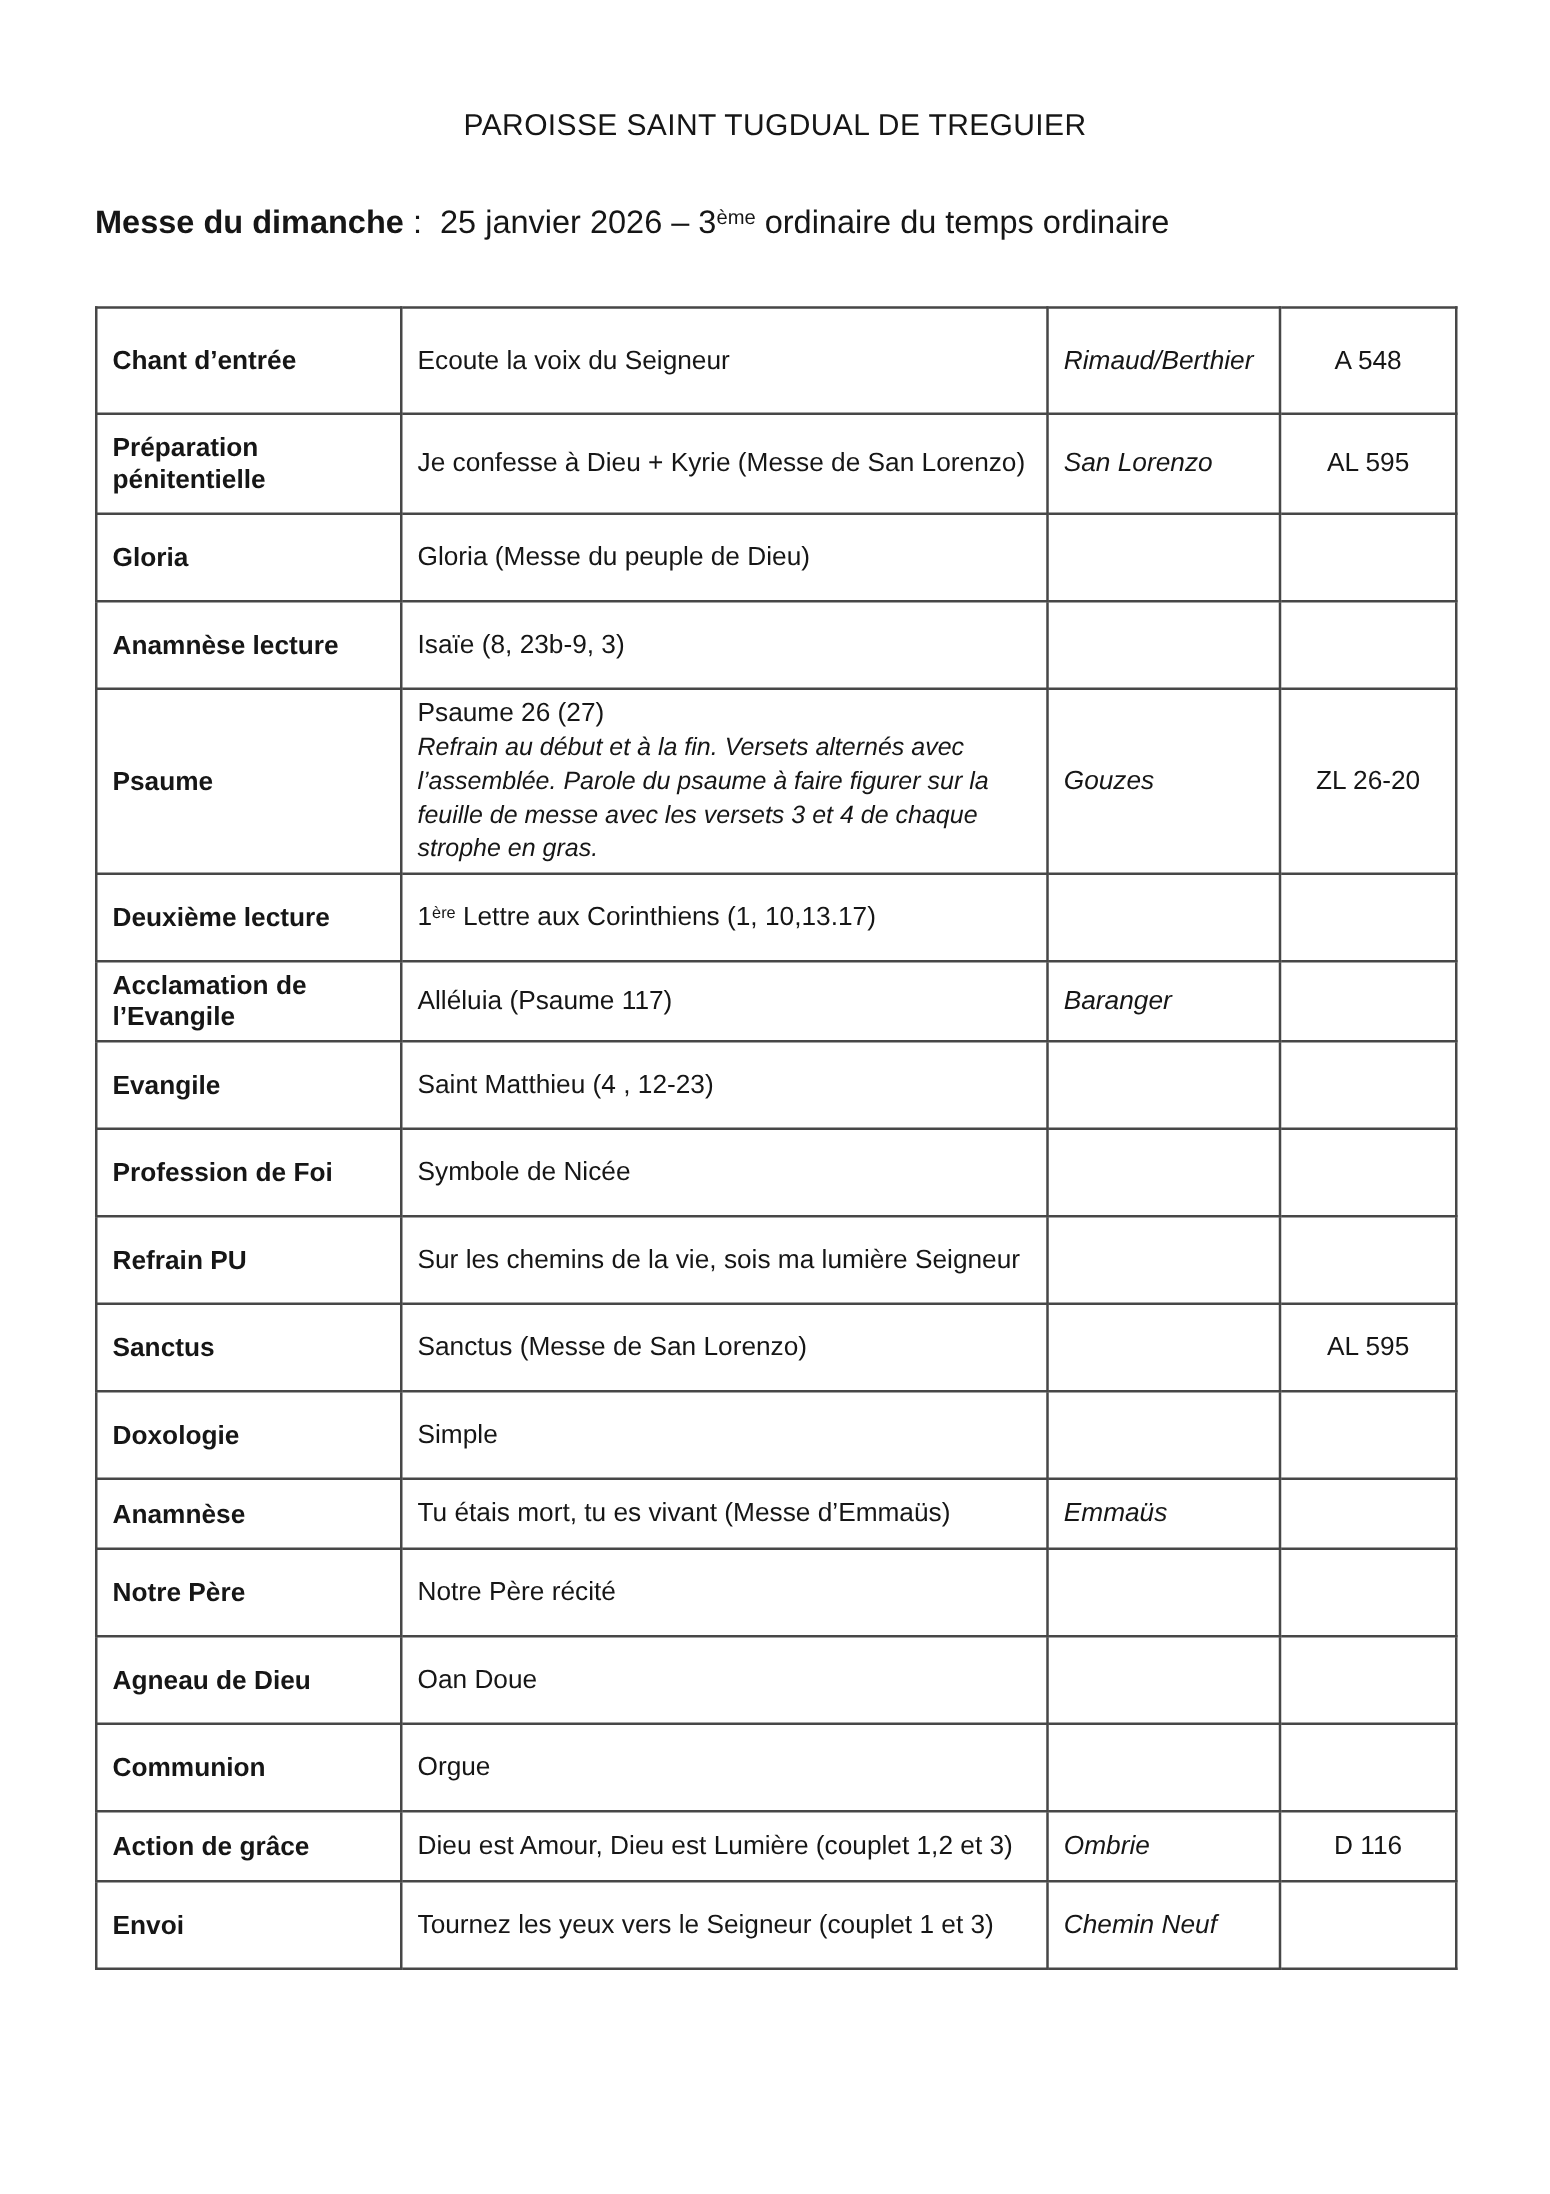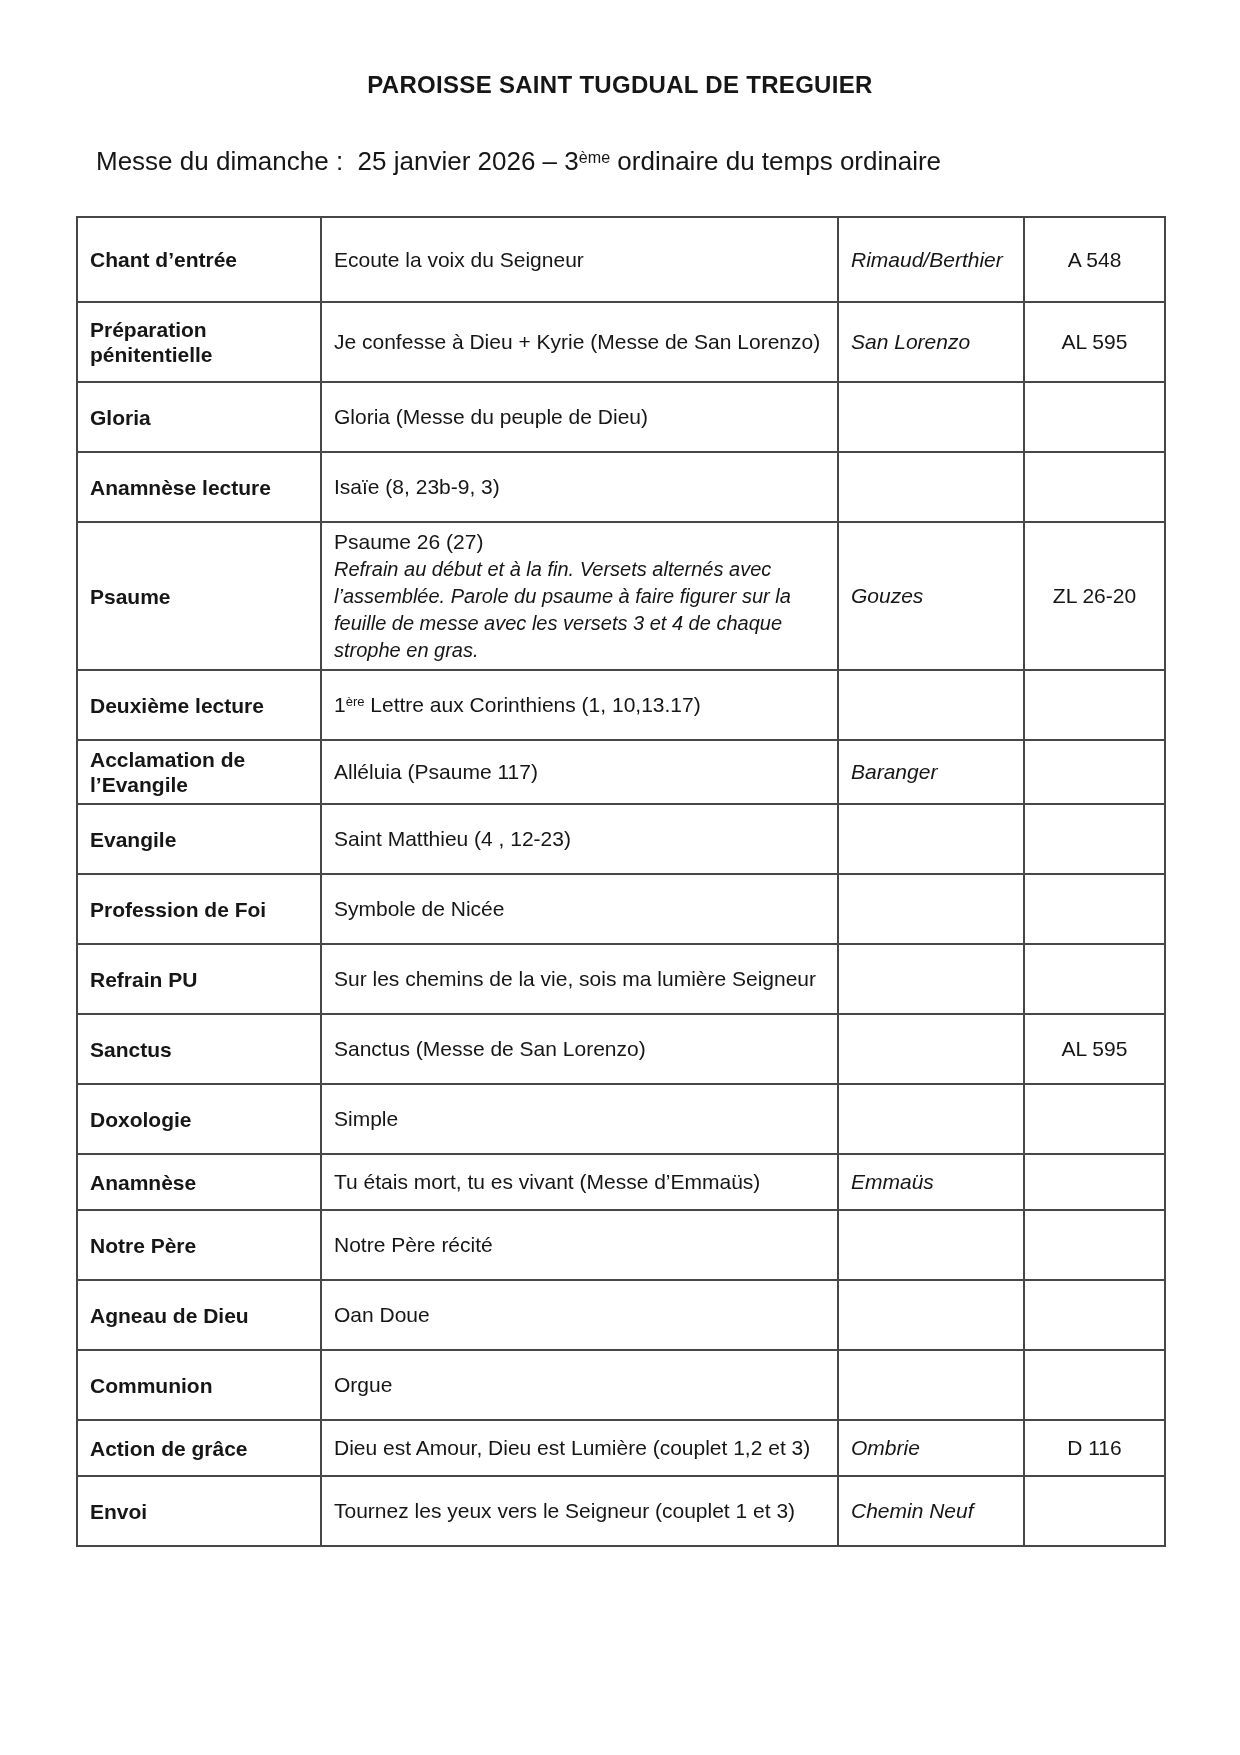--- a/index.html
+++ b/index.html
@@ -13,49 +13,48 @@
     font-family: "Liberation Sans", sans-serif;
     color: #161616;
     position: relative;
     overflow: hidden;
   }
   .page {
     padding: 70px 76px 0 76px;
     box-sizing: border-box;
   }
   .doc-title {
-    margin: 0;
+    margin: 16px;
     text-align: center;
     font-size: 24px;
-    font-weight: bold;
+    font-weight: normal;
     line-height: 30px;
     letter-spacing: 0.3px;
   }
   .doc-heading {
     margin: 44px 0 0 0;
     font-size: 26px;
     line-height: 34px;
     white-space: pre-wrap;
   }
   .doc-heading .bold {
-    font-weight: normal;
-    margin-left: 20px;
+    font-weight: bold;
   }
   .doc-heading sup, .content-cell sup {
     font-size: 0.62em;
     line-height: 0;
     position: relative;
     top: -0.45em;
     vertical-align: baseline;
   }
   table.mass-table {
     border-collapse: collapse;
     table-layout: fixed;
     width: 1088px;
-    margin-top: 38px;
+    margin-top: 51px;
   }
   col.c1 { width: 244px; }
   col.c2 { width: 517px; }
   col.c3 { width: 186px; }
   col.c4 { width: 141px; }
   td {
     border: 2px solid #474747;
     vertical-align: middle;
     padding: 6px 12px;
     font-size: 21px;

